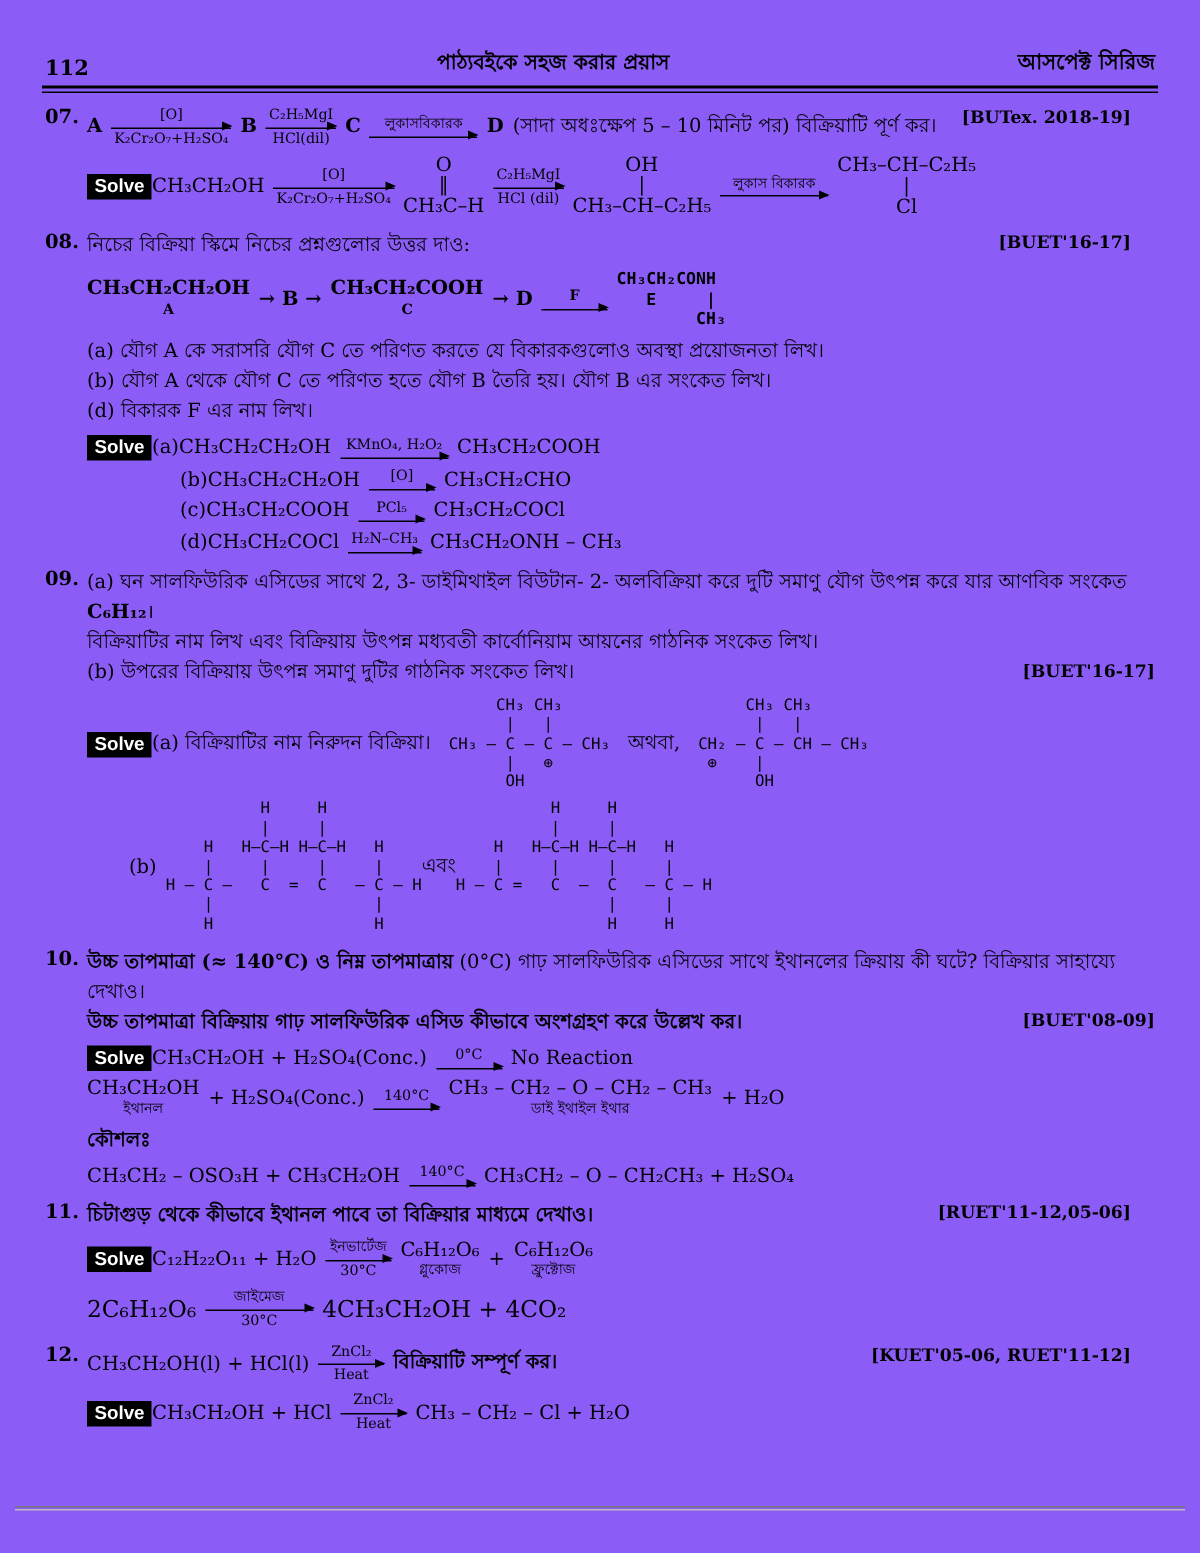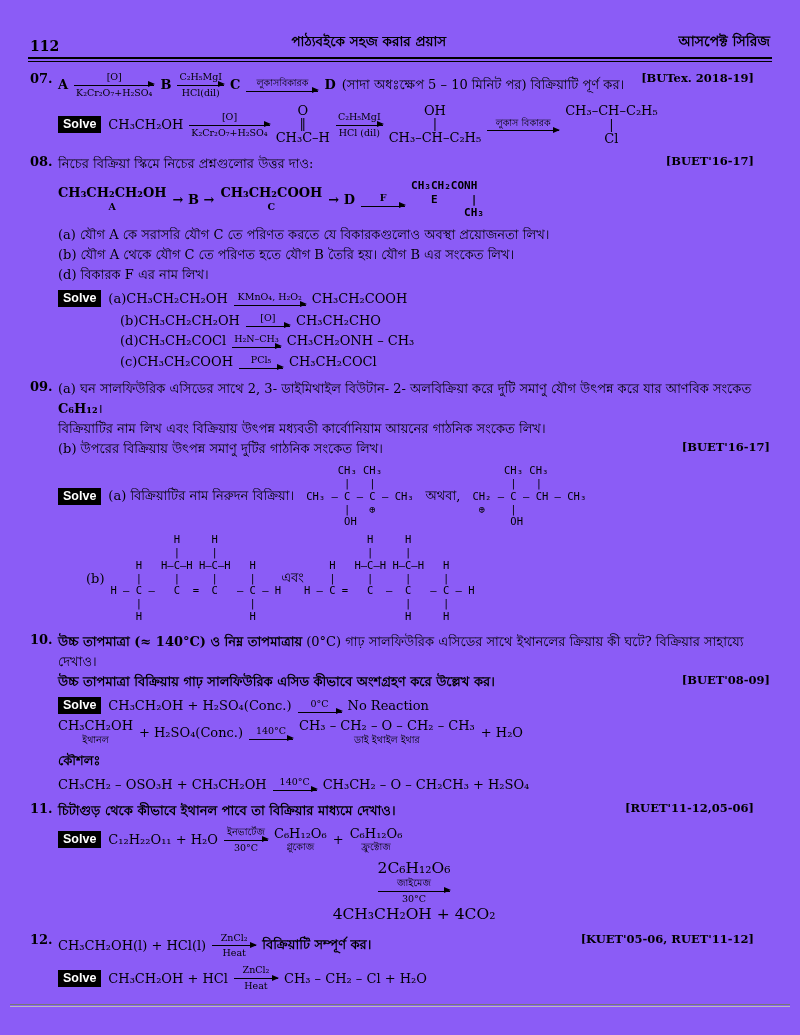--- a/index.html
+++ b/index.html
@@ -15,21 +15,21 @@
   .rule{margin:0 28px;border-top:2.5px solid #000;border-bottom:1px solid #000;height:2px;}
   
   .q{position:relative;padding:0 30px 0 58px;margin-top:9px;}
   .qnum{position:absolute;left:30px;top:0;font-weight:bold;}
   .ref{position:absolute;right:46px;top:0;font-weight:bold;font-size:11.5px;white-space:nowrap;}
   .ref-inline{float:right;font-weight:bold;font-size:11.5px;}
   .bn{line-height:1.55;}
   .b{font-weight:bold;}
   
   .solve-badge{background:#000;color:#fff;font-family:"Liberation Sans",sans-serif;
-       font-weight:bold;font-size:12.5px;padding:1px 5px 2px;margin-right:7px;display:inline-block;}
+       font-weight:bold;font-size:12.5px;padding:1px 5px 2px;display:inline-block;}
   
   .eq{display:flex;align-items:center;margin:5px 0;white-space:nowrap;}
   .eq > *{flex:0 0 auto;}
   .gap{width:6px;}
   
   .rxn{display:inline-flex;flex-direction:column;align-items:center;justify-content:center;
        margin:0 6px;}
   .rxn .ab,.rxn .bl{font-size:9.5px;line-height:1.25;white-space:nowrap;padding:0 2px;}
   .rxn .sh{position:relative;height:1px;background:#000;align-self:stretch;min-width:44px;margin:2px 0 1px;}
   .rxn .sh::after{content:"";position:absolute;right:-1px;top:-3.5px;width:0;height:0;
@@ -39,21 +39,21 @@
   .mol{display:inline-flex;flex-direction:column;align-items:center;line-height:1.1;}
   .mol .mt,.mol .mb{white-space:pre-line;text-align:center;line-height:1.05;}
   .mol .lbl{font-size:9.5px;line-height:1.3;}
   .mol .tag{font-size:9.5px;font-weight:bold;line-height:1.3;}
   
   .struct{font-family:"DejaVu Sans Mono",monospace;font-size:10.5px;line-height:1.22;
        white-space:pre;display:inline-block;text-align:left;}
   .struct.bold{font-weight:bold;font-size:11px;}
   .indent{margin-left:28px;}
   .indent2{margin-left:62px;}
-  .big{font-size:15.5px;flex-direction:column;}
+  .big{font-size:15.5px;}
   
   .footer{position:absolute;left:0;right:0;bottom:28px;padding:0 10px;}
   .footer .ft{font-family:"Liberation Sans",sans-serif;font-weight:bold;font-size:7.6px;
        white-space:nowrap;overflow:hidden;text-align:center;color:#111;}
   .footer .fline{margin-top:2px;border-top:1px solid #777;border-bottom:1px solid #bbb;height:1px;}
 </style>
 </head>
 <body>
 
 <div class="page">
@@ -165,34 +165,34 @@
     </div>
     <div class="eq indent2">
       <span>(b)CH₃CH₂CH₂OH</span>
       <span class="rxn">
         <span class="ab">[O]</span>
         <span class="sh"></span>
       </span>
       <span>CH₃CH₂CHO</span>
     </div>
     <div class="eq indent2">
+      <span>(c)CH₃CH₂COOH</span>
+      <span class="rxn">
+        <span class="ab">PCl₅</span>
+        <span class="sh"></span>
+      </span>
+      <span>CH₃CH₂COCl</span>
+    </div>
+    <div class="eq indent2">
       <span>(d)CH₃CH₂COCl</span>
       <span class="rxn">
         <span class="ab">H₂N–CH₃</span>
         <span class="sh"></span>
       </span>
       <span>CH₃CH₂ONH – CH₃</span>
-    </div>
-    <div class="eq indent2">
-      <span>(c)CH₃CH₂COOH</span>
-      <span class="rxn">
-        <span class="ab">PCl₅</span>
-        <span class="sh"></span>
-      </span>
-      <span>CH₃CH₂COCl</span>
     </div>
   </div>
 
   <div class="q">
     <span class="qnum">09.</span>
     <div class="bn">
       <span>(a) ঘন সালফিউরিক এসিডের সাথে  2, 3- ডাইমিথাইল বিউটান- 2- অলবিক্রিয়া করে দুটি সমাণু যৌগ উৎপন্ন করে যার আণবিক সংকেত</span>
       <span class="b">C₆H₁₂</span><span>।</span>
     </div>
     <div class="bn">বিক্রিয়াটির নাম লিখ এবং বিক্রিয়ায় উৎপন্ন মধ্যবতী কার্বোনিয়াম আয়নের গাঠনিক সংকেত লিখ।</div>

